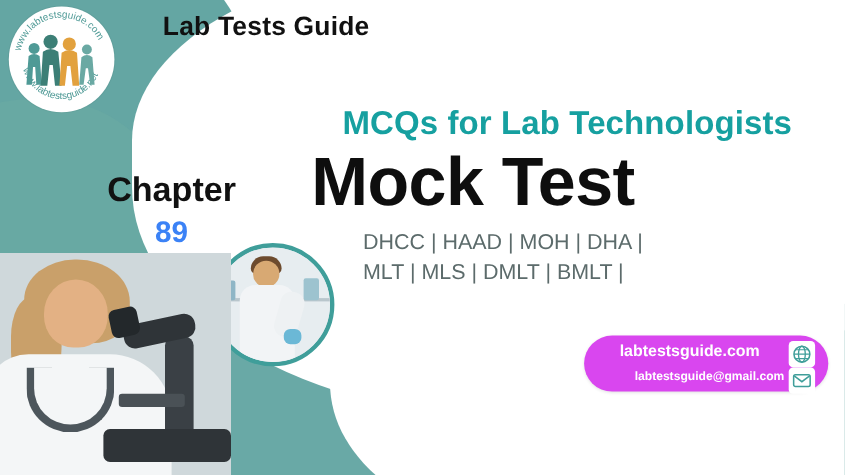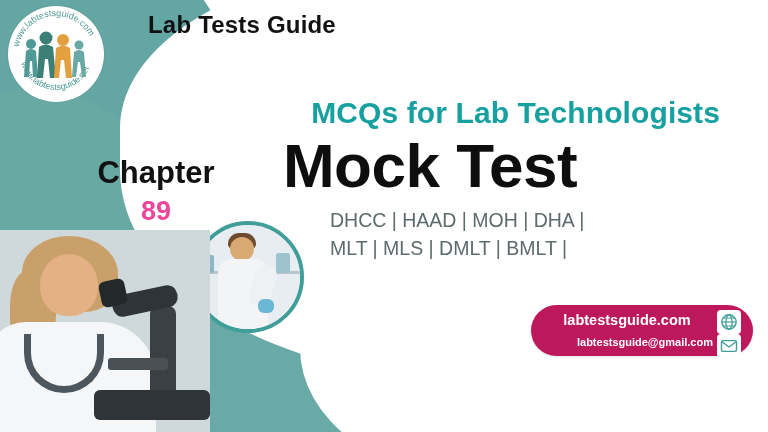--- a/index.html
+++ b/index.html
@@ -164,21 +164,21 @@
     color: #111111;
     font-size: 31px;
     font-weight: bold;
   }
   .chapter-num {
     position: absolute;
     left: 76px;
     top: 196px;
     width: 160px;
     text-align: center;
-    color: #ec4899;
+    color: #3b82f6;
     font-size: 27px;
     font-weight: bold;
   }
 
   
   .quals {
     position: absolute;
     left: 330px;
     top: 207px;
     width: 400px;
@@ -189,21 +189,21 @@
   }
   .quals div { white-space: nowrap; }
 
   
   .contact-pill {
     position: absolute;
     left: 531px;
     top: 305px;
     width: 222px;
     height: 51px;
-    background: #be185d;
+    background: #d946ef;
     border-radius: 28px;
     box-shadow: 0 1px 3px rgba(0,0,0,0.12);
   }
   .contact-line1 {
     position: absolute;
     left: 16px;
     top: 7px;
     width: 160px;
     color: #ffffff;
     font-size: 14.5px;

